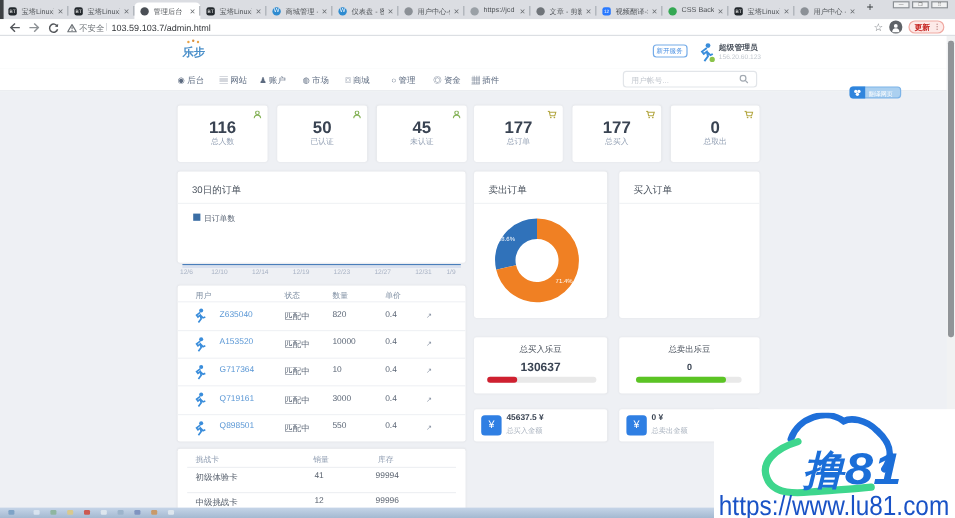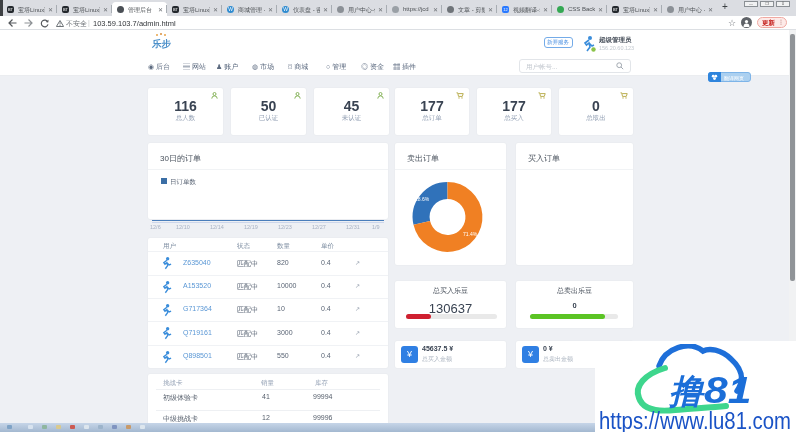--- a/index.html
+++ b/index.html
@@ -348,21 +348,21 @@
   <text x="68" y="93" font-size="5" fill="#fff">71.4%</text>
 </svg>
 
 <div class="card" style="left:516px;top:143px;width:117px;height:122px">
   <div class="ctitle">买入订单</div>
     <div class="csep"></div>
 </div>
 
 <div class="card" style="left:395px;top:281px;width:111px;height:47px">
   <div class="abs" style="width:100%;top:5px;text-align:center;font-size:7px;color:#454d58">总买入乐豆</div>
-  <div class="abs" style="width:100%;top:20px;text-align:center;font-size:13px;font-weight:normal;color:#394352">130637</div>
+  <div class="abs" style="width:100%;top:20px;text-align:center;font-size:10px;font-weight:bold;color:#394352">130637</div>
   <div class="abs" style="left:11px;top:33px;width:91px;height:5px;border-radius:2.5px;background:#e9e9e9"></div>
   <div class="abs" style="left:11px;top:33px;width:25px;height:5px;border-radius:2.5px;background:#cf2030"></div>
 </div>
 <div class="card" style="left:516px;top:281px;width:117px;height:47px">
   <div class="abs" style="width:100%;top:5px;text-align:center;font-size:7px;color:#454d58">总卖出乐豆</div>
   <div class="abs" style="width:100%;top:20px;text-align:center;font-size:7.5px;font-weight:bold;color:#394352">0</div>
   <div class="abs" style="left:14px;top:33px;width:88px;height:5px;border-radius:2.5px;background:#e9e9e9"></div>
   <div class="abs" style="left:14px;top:33px;width:75px;height:5px;border-radius:2.5px;background:#5bc424"></div>
 </div>
 

